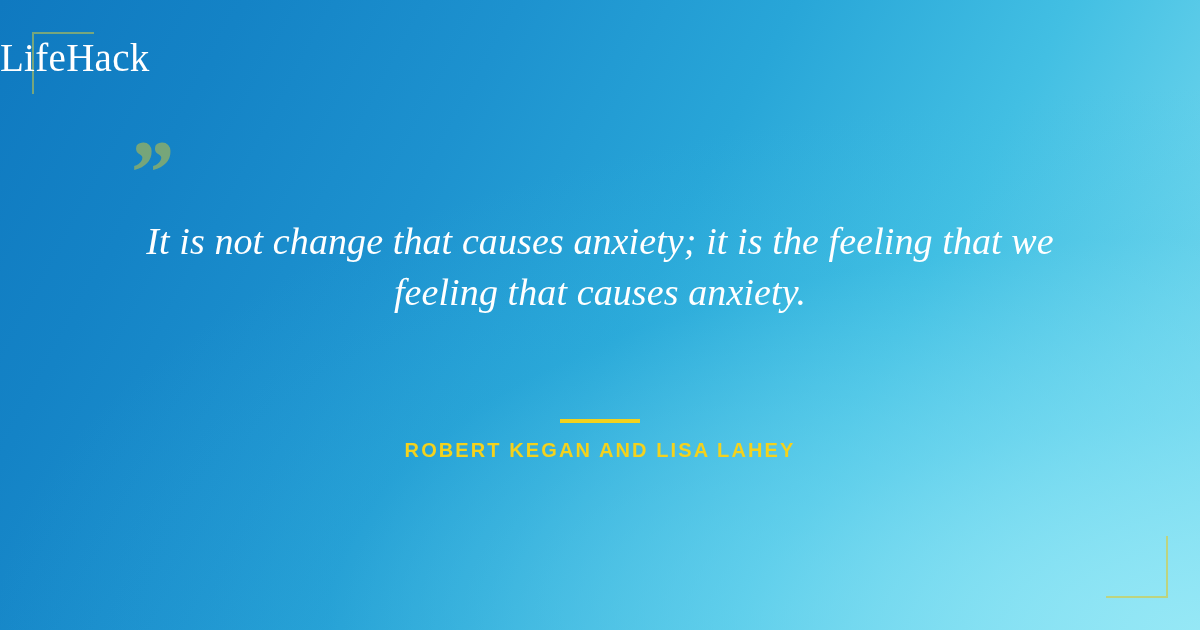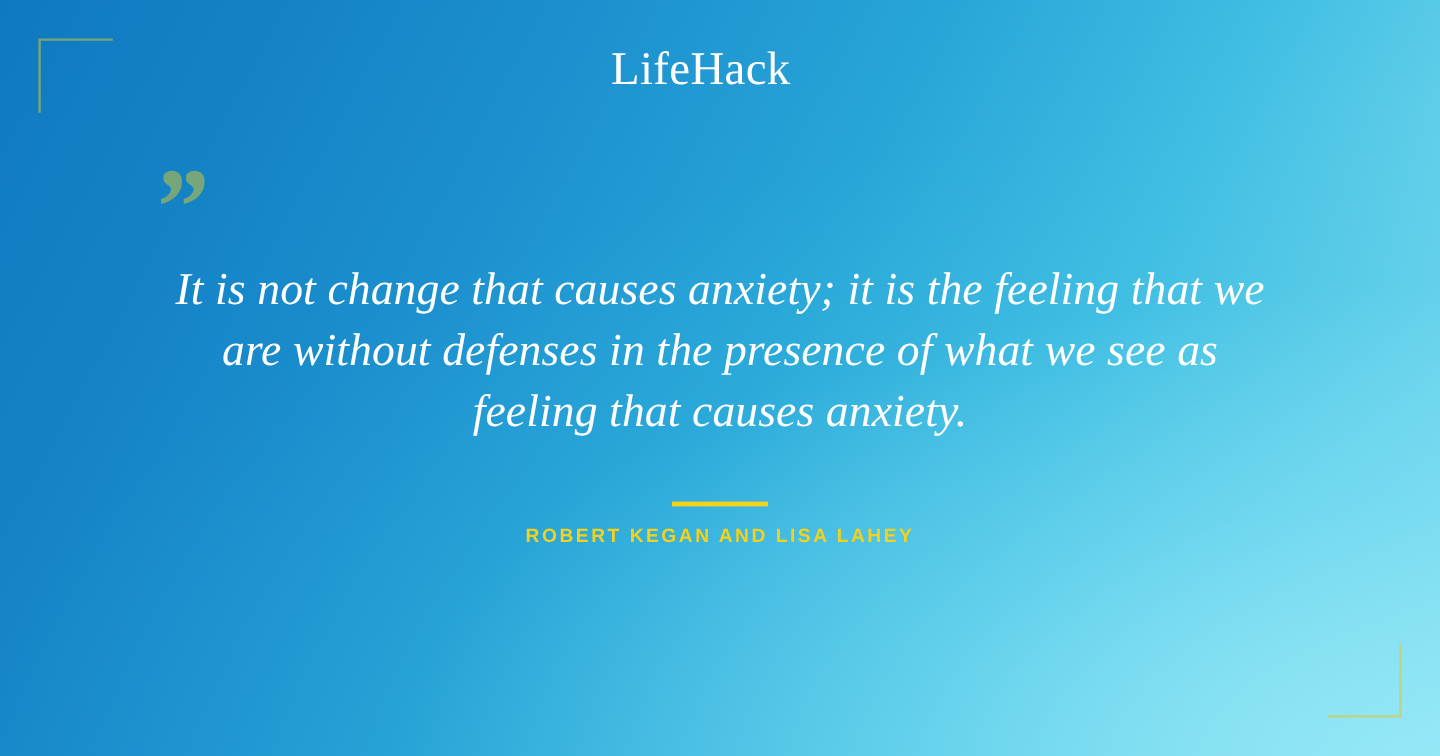--- a/index.html
+++ b/index.html
@@ -55,21 +55,20 @@
     border-bottom: 2px solid rgba(193, 210, 117, 0.92);
     border-right: 2px solid rgba(193, 210, 117, 0.92);
   }
 
   
   .brand-wrap {
     position: absolute;
     top: 38px;
     left: 0;
     width: 1168px;
-    text-align: center;
   }
   .brand {
     display: inline-block;
     font-family: "Liberation Serif", "DejaVu Serif", serif;
     font-size: 39px;
     font-weight: 400;
     letter-spacing: 0.3px;
     color: #ffffff;
     line-height: 1;
   }
@@ -131,21 +130,21 @@
     position: absolute;
     left: 0;
     top: 438px;
     width: 1200px;
     text-align: center;
   }
   .attribution {
     display: inline-block;
     font-family: "Liberation Sans", sans-serif;
     font-weight: 700;
-    font-size: 16px;
+    font-size: 20px;
     letter-spacing: 2.1px;
     color: #f4d21c;
     text-transform: uppercase;
     line-height: 1.2;
   }
 </style>
 </head>
 <body>
 
 <div id="quote-card">
@@ -154,21 +153,20 @@
 
   <div class="brand-wrap">
     <span class="brand">LifeHack</span>
   </div>
 
   <div class="quote-glyph">”</div>
 
   <div class="quote-block">
     <p class="quote-text">
       <span class="line">It is not change that causes anxiety; it is the feeling that we</span>
-      <span class="line">are without defenses in the presence of what we see as</span>
       <span class="line">feeling that causes anxiety.</span>
     </p>
   </div>
 
   <div class="divider-wrap">
     <span class="divider"></span>
   </div>
 
   <div class="attribution-wrap">
     <span class="attribution">ROBERT KEGAN AND LISA LAHEY</span>

